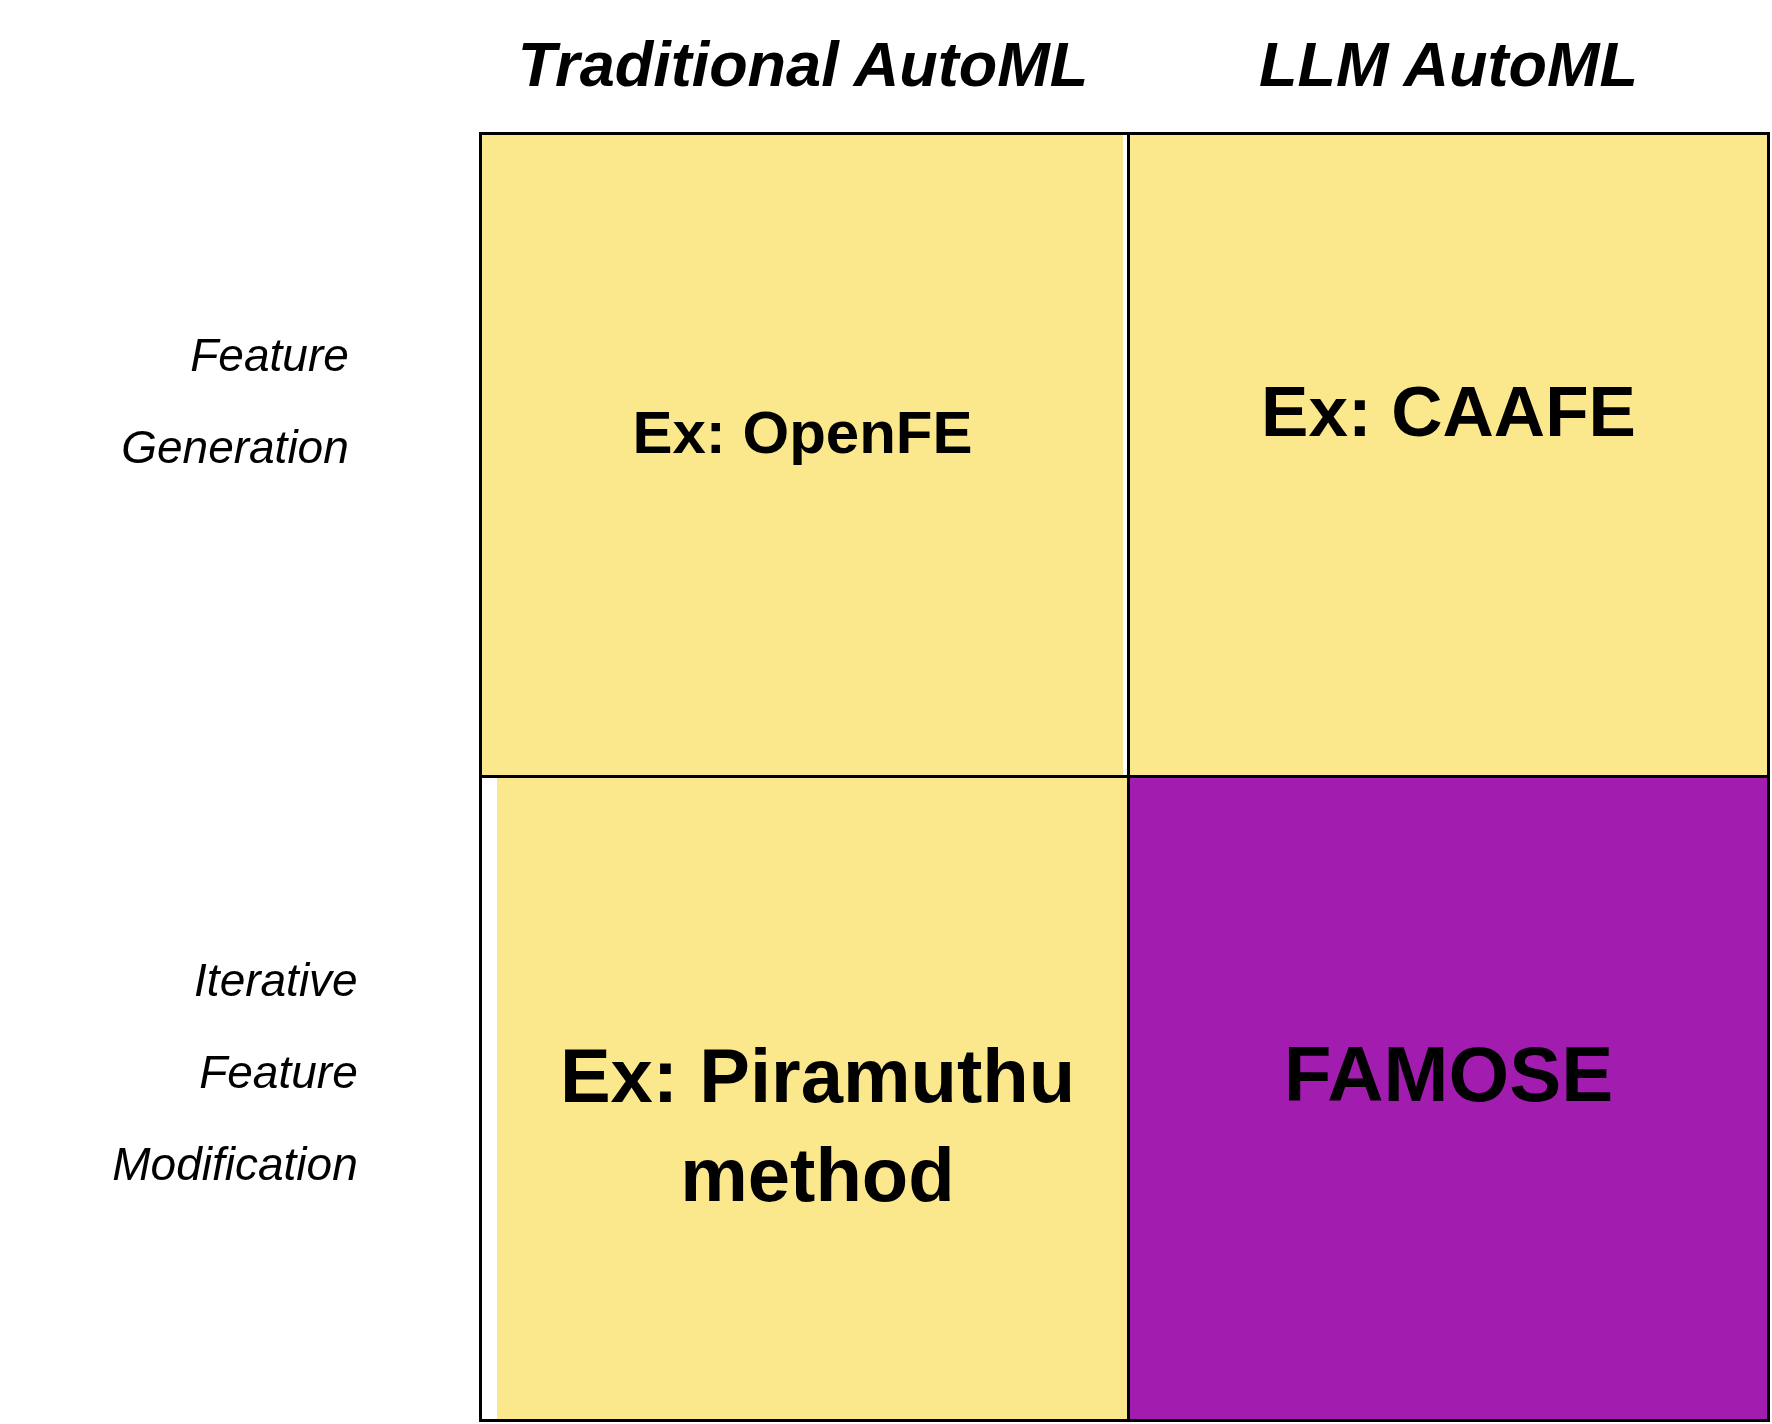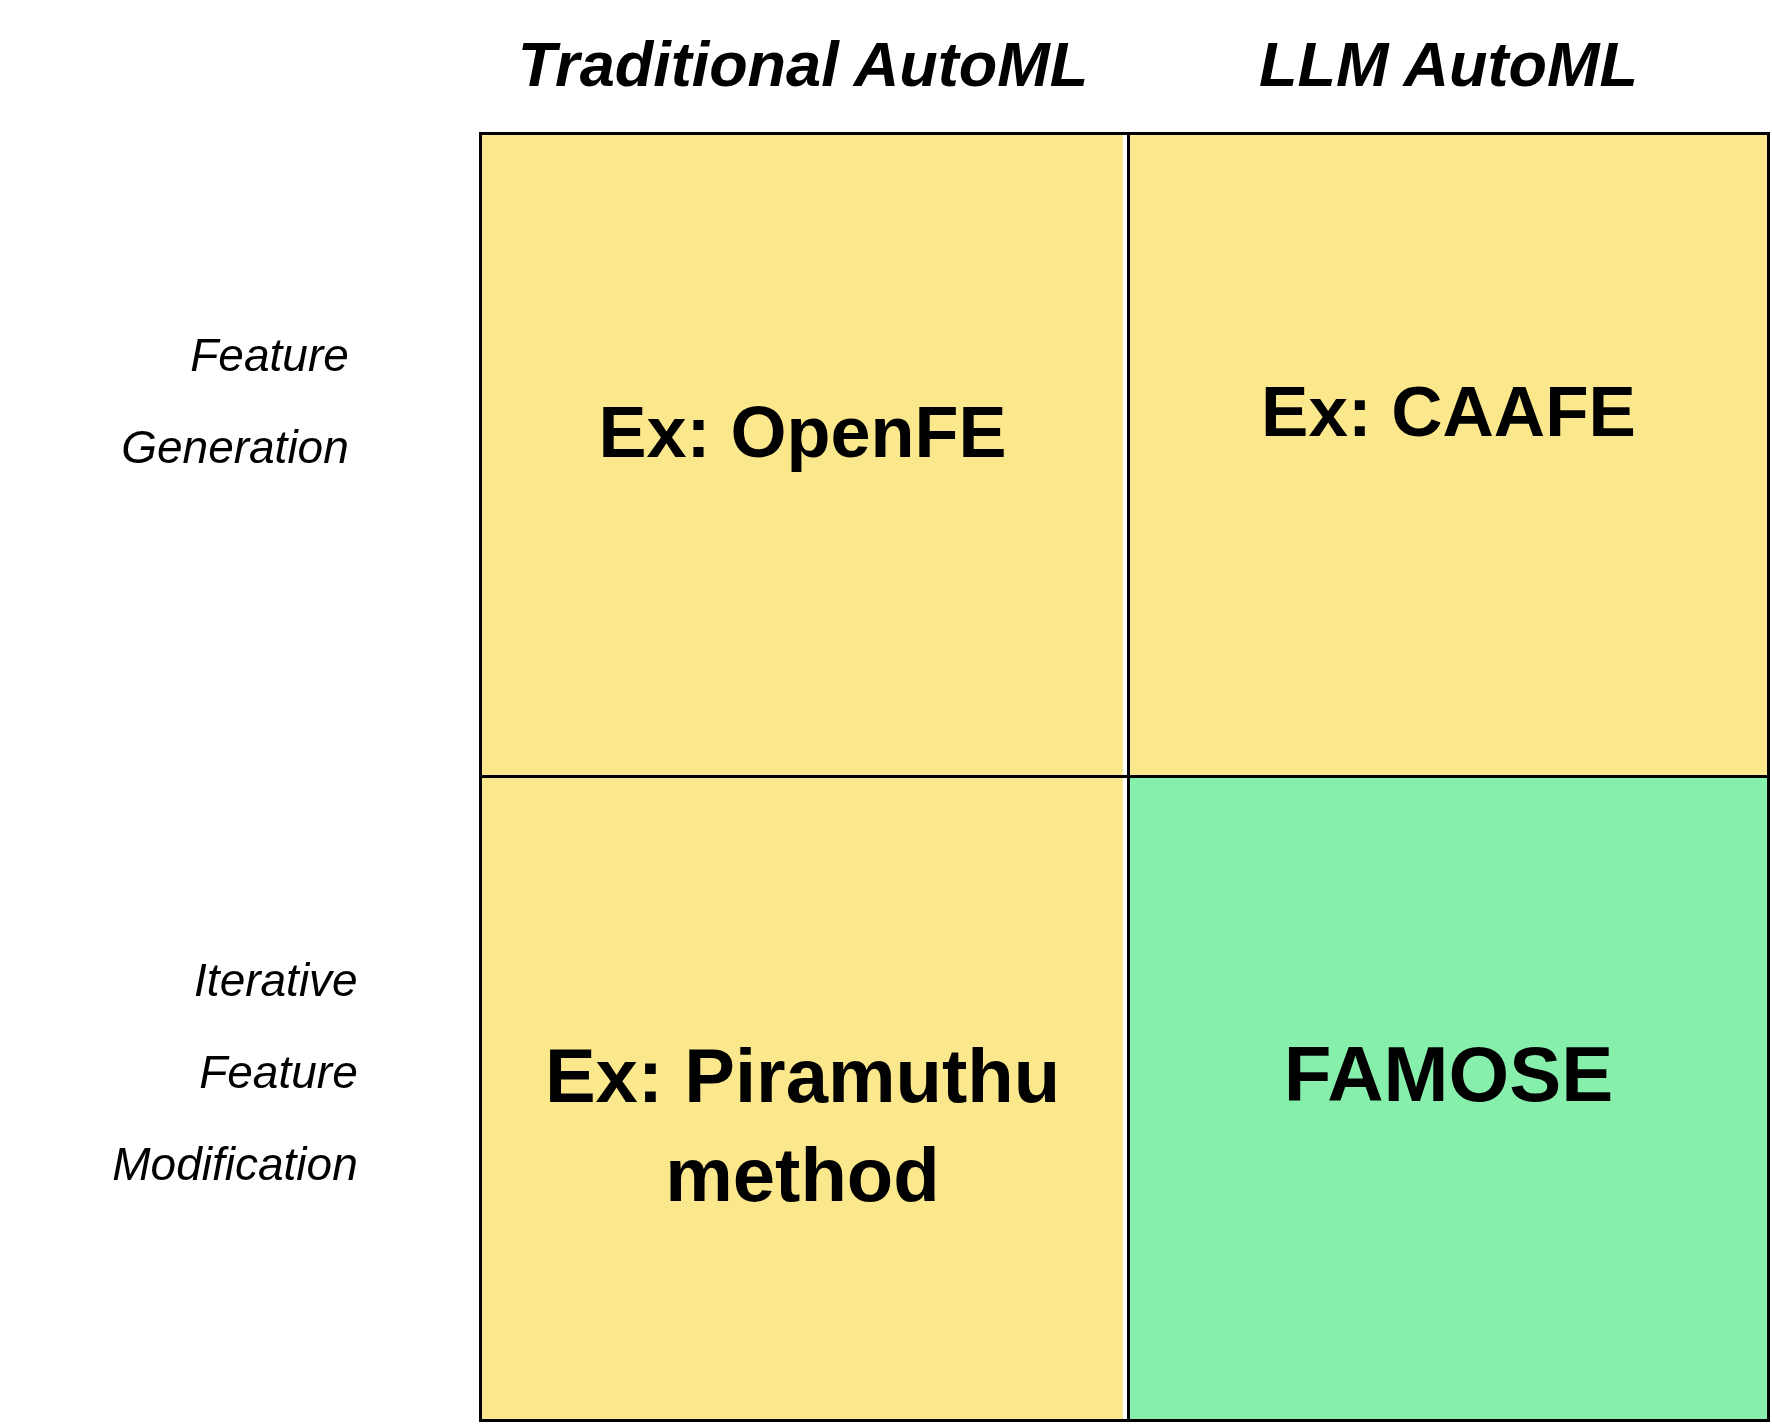--- a/index.html
+++ b/index.html
@@ -75,21 +75,21 @@
     justify-content: center;
     text-align: center;
     font-weight: 700;
     white-space: pre-line;
   }
   #cell-tl { left: 0;     top: 0;     width: 641px; height: 640px; }
   #cell-tr { left: 648px; top: 0;     right: 0;     height: 640px; }
   #cell-bl { left: 0;     top: 643px; width: 641px; bottom: 0; }
   #cell-br { left: 648px; top: 643px; right: 0;     bottom: 0; }
 
-  #cell-tl .cell-label { font-size: 72px; transform: translateY(-23px); }
+  #cell-tl .cell-label { font-size: 60px; transform: translateY(-23px); }
   #cell-tr .cell-label { font-size: 71px; transform: translateY(-44px); }
   #cell-bl .cell-label { font-size: 76px; line-height: 99px; transform: translateY(26px); }
   #cell-br .cell-label { font-size: 78px; transform: translateY(-24px); }
 </style>
 </head>
 <body>
 
 <div id="canvas">
 
   <div class="col-header" id="col-header-left">Traditional AutoML</div>
@@ -104,26 +104,26 @@
   <div id="matrix">
 
     <div class="cell" id="cell-tl" style="background: rgb(252, 232, 140);">
       <span class="cell-label">Ex: OpenFE</span>
     </div>
 
     <div class="cell" id="cell-tr" style="background: rgb(252, 232, 140);">
       <span class="cell-label">Ex: CAAFE</span>
     </div>
 
-    <div class="cell" id="cell-bl" style="background: rgb(252, 232, 140);">
+    <div class="cell" id="cell-bl" style="background: rgb(252, 232, 140); margin-left: 15px;">
       <span class="cell-label">Ex: Piramuthu
 method</span>
     </div>
 
-    <div class="cell" id="cell-br" style="background: #86efac;">
+    <div class="cell" id="cell-br" style="background: #a21caf;">
       <span class="cell-label">FAMOSE</span>
     </div>
 
     <div class="gridline" id="v-divider"></div>
     <div class="gridline" id="h-divider"></div>
   </div>
 
 </div>
 
 </body></html>

